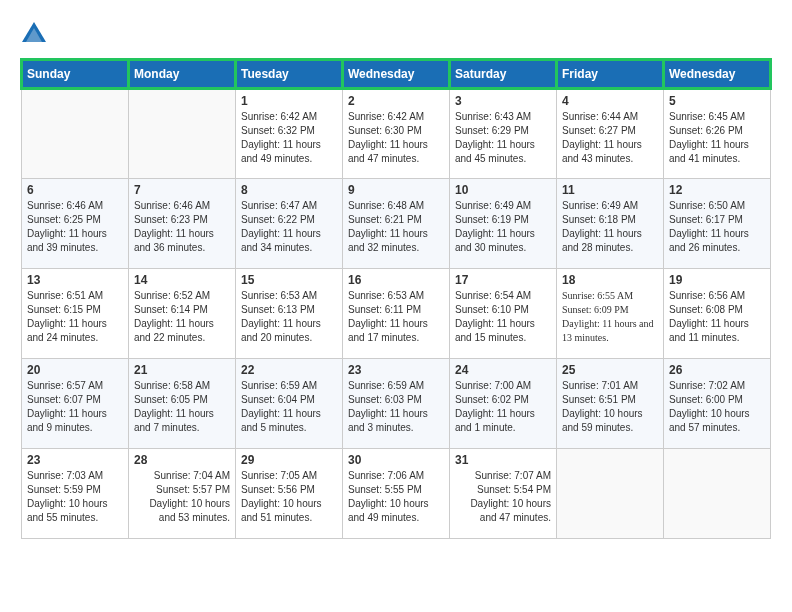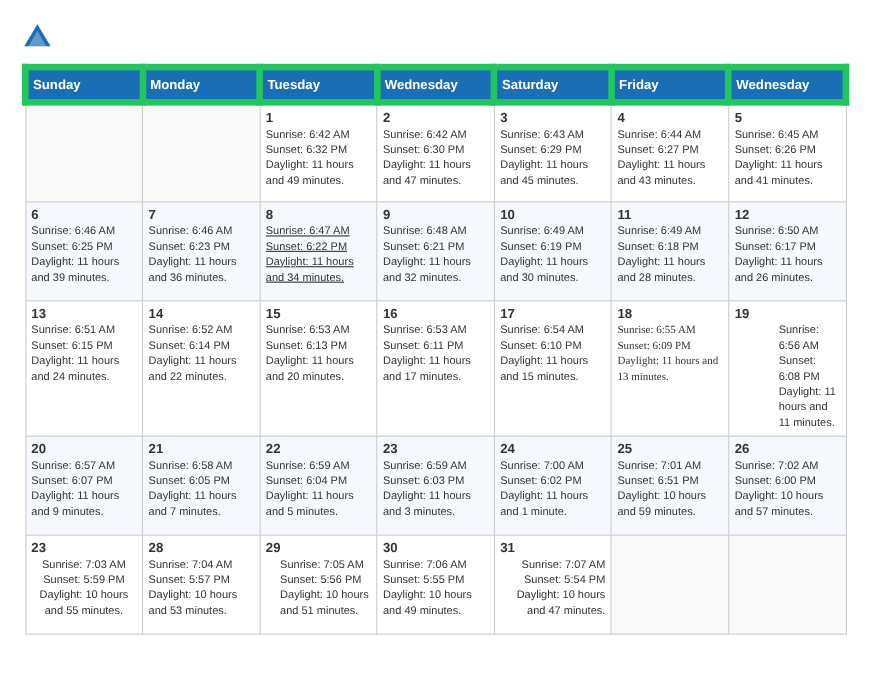--- a/index.html
+++ b/index.html
@@ -58,21 +58,21 @@
       border-collapse: collapse;
       table-layout: fixed;
     }
     th {
       background-color: #1a6eb5;
       color: #fff;
       font-size: 12px;
       font-weight: bold;
       padding: 6px 4px;
       text-align: left;
-      border: 6px solid #22c55e;
+      border: 3px solid #22c55e;
     }
     td {
       border: 1px solid #ccc;
       vertical-align: top;
       padding: 4px 5px;
       height: 90px;
       font-size: 10.5px;
       color: #333;
       background: #fff;
     }
@@ -172,21 +172,21 @@
 Daylight: 11 hours and 39 minutes.</div>
         </td>
         <td>
           <span class="day-number">7</span>
           <div class="day-info" style="white-space: pre-line;">Sunrise: 6:46 AM
 Sunset: 6:23 PM
 Daylight: 11 hours and 36 minutes.</div>
         </td>
         <td>
           <span class="day-number">8</span>
-          <div class="day-info" style="white-space: pre-line; text-decoration: underline;">Sunrise: 6:47 AM
+          <div class="day-info" style="white-space: pre-line;">Sunrise: 6:47 AM
 Sunset: 6:22 PM
 Daylight: 11 hours and 34 minutes.</div>
         </td>
         <td>
           <span class="day-number">9</span>
           <div class="day-info" style="white-space: pre-line;">Sunrise: 6:48 AM
 Sunset: 6:21 PM
 Daylight: 11 hours and 32 minutes.</div>
         </td>
         <td>
@@ -240,21 +240,21 @@
 Daylight: 11 hours and 15 minutes.</div>
         </td>
         <td>
           <span class="day-number">18</span>
           <div class="day-info" style="white-space: pre-line; font-family: Liberation Serif, serif;">Sunrise: 6:55 AM
 Sunset: 6:09 PM
 Daylight: 11 hours and 13 minutes.</div>
         </td>
         <td>
           <span class="day-number">19</span>
-          <div class="day-info" style="white-space: pre-line; margin-left: 40px;">Sunrise: 6:56 AM
+          <div class="day-info" style="white-space: pre-line;">Sunrise: 6:56 AM
 Sunset: 6:08 PM
 Daylight: 11 hours and 11 minutes.</div>
         </td>
       </tr>
       <tr>
         <td>
           <span class="day-number">20</span>
           <div class="day-info" style="white-space: pre-line;">Sunrise: 6:57 AM
 Sunset: 6:07 PM
 Daylight: 11 hours and 9 minutes.</div>
@@ -292,33 +292,33 @@
         <td>
           <span class="day-number">26</span>
           <div class="day-info" style="white-space: pre-line;">Sunrise: 7:02 AM
 Sunset: 6:00 PM
 Daylight: 10 hours and 57 minutes.</div>
         </td>
       </tr>
       <tr>
         <td>
           <span class="day-number">23</span>
-          <div class="day-info" style="white-space: pre-line; text-align: center;">Sunrise: 7:03 AM
+          <div class="day-info" style="white-space: pre-line;">Sunrise: 7:03 AM
 Sunset: 5:59 PM
 Daylight: 10 hours and 55 minutes.</div>
         </td>
         <td>
           <span class="day-number">28</span>
-          <div class="day-info" style="white-space: pre-line;">Sunrise: 7:04 AM
+          <div class="day-info" style="white-space: pre-line; text-align: right;">Sunrise: 7:04 AM
 Sunset: 5:57 PM
 Daylight: 10 hours and 53 minutes.</div>
         </td>
         <td>
           <span class="day-number">29</span>
-          <div class="day-info" style="white-space: pre-line; margin-left: 13px;">Sunrise: 7:05 AM
+          <div class="day-info" style="white-space: pre-line;">Sunrise: 7:05 AM
 Sunset: 5:56 PM
 Daylight: 10 hours and 51 minutes.</div>
         </td>
         <td>
           <span class="day-number">30</span>
           <div class="day-info" style="white-space: pre-line;">Sunrise: 7:06 AM
 Sunset: 5:55 PM
 Daylight: 10 hours and 49 minutes.</div>
         </td>
         <td>

